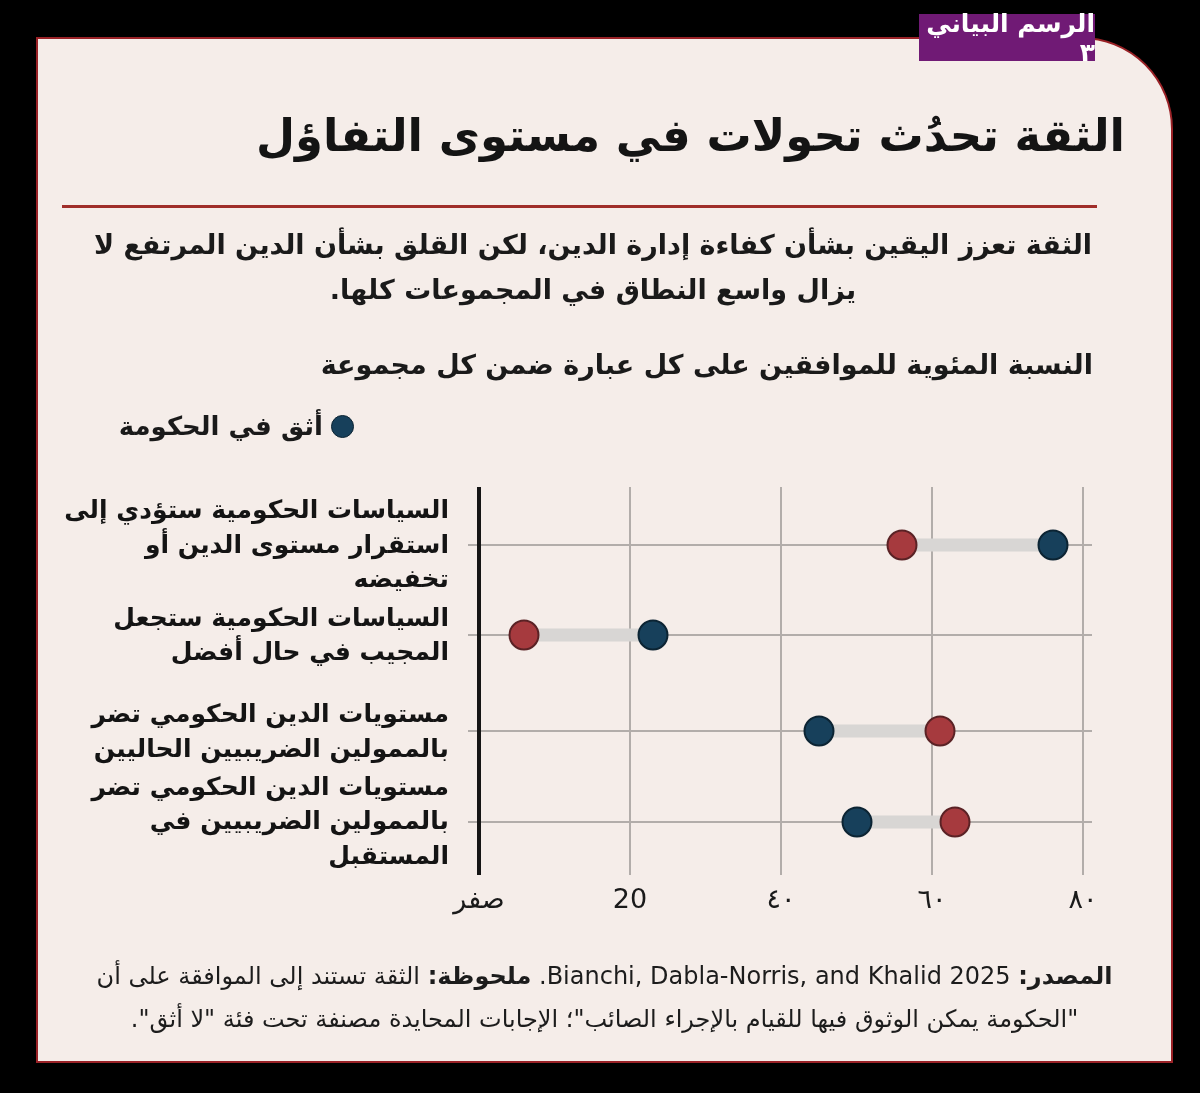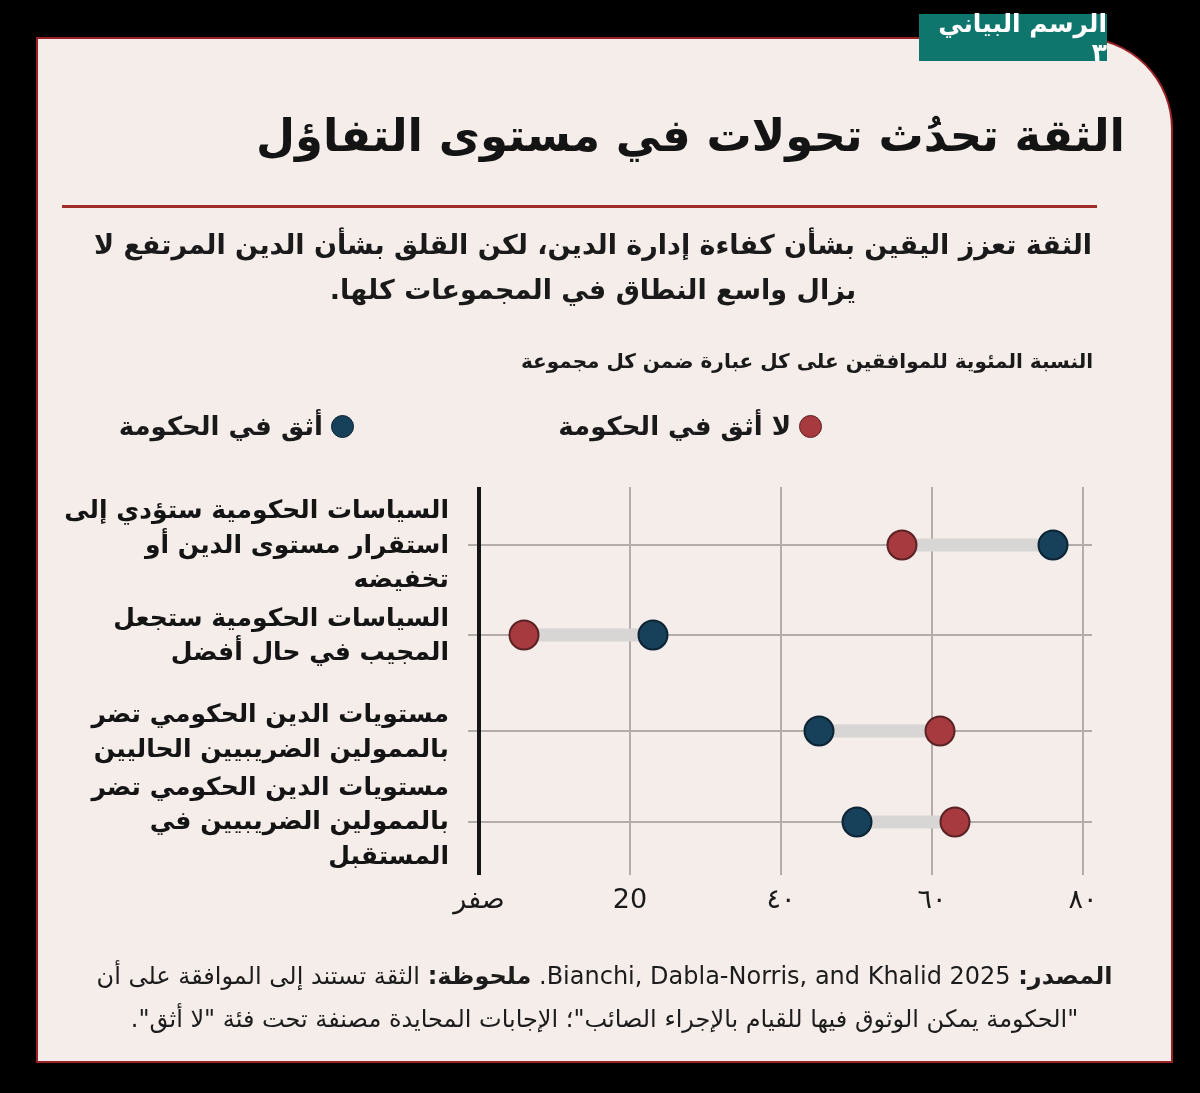--- a/index.html
+++ b/index.html
@@ -1,29 +1,29 @@
 <!DOCTYPE html>
 <html lang="ar"><head>
 <meta charset="utf-8">
 <style>
   html,body{margin:0;padding:0;background:#000;}
   .stage{position:relative;width:1200px;height:1093px;background:#000;overflow:hidden;
          font-family:"DejaVu Sans",sans-serif;color:#1a1a1a;}
   .card{position:absolute;left:36px;top:37px;width:1137px;height:1026px;box-sizing:border-box;
         background:#F5EDE9;border:2px solid #9A2227;border-radius:0 92px 0 0;}
   .badge{position:absolute;left:919px;top:14px;width:176px;height:47px;z-index:6;
-         background:#0f766e;color:#fff;display:flex;align-items:center;justify-content:center;
-         font-size:25px;font-weight:bold;direction:rtl;padding-left:12px;}
+         background:#701a75;color:#fff;display:flex;align-items:center;justify-content:center;
+         font-size:25px;font-weight:bold;direction:rtl;}
   .title{position:absolute;top:64px;left:40px;right:46px;direction:rtl;text-align:right;
          font-size:45px;font-weight:bold;line-height:1.45;white-space:nowrap;color:#141414;}
   .rule{position:absolute;top:166px;left:24px;right:74px;height:3px;background:#A02E2A;}
   .subtitle{position:absolute;top:184px;left:55px;right:78px;direction:rtl;text-align:center;
             font-size:27px;font-weight:bold;line-height:1.65;color:#1a1a1a;}
   .chart-subtitle{position:absolute;top:310px;left:60px;right:78px;direction:rtl;text-align:right;
-            font-size:20px;font-weight:bold;}
+            font-size:27px;font-weight:bold;}
   .legend-item{position:absolute;top:372px;display:flex;direction:rtl;align-items:center;gap:8px;
             font-size:26px;font-weight:bold;white-space:nowrap;}
   .legend-no-trust{right:349px;}
   .legend-trust{right:817px;}
   .legend-dot{width:23px;height:23px;border-radius:50%;box-sizing:border-box;flex:0 0 auto;}
   .legend-dot.no-trust{border:1px solid #5a2225;}
   .legend-dot.trust{border:1px solid #0c2433;}
   .plot{position:absolute;left:441px;top:448px;width:604px;height:388px;}
   .vgrid{position:absolute;top:0;bottom:0;width:2px;background:#B2ADAA;transform:translateX(-50%);z-index:1;}
   .axis-v{position:absolute;top:0;bottom:0;width:4px;background:#151515;transform:translateX(-50%);z-index:2;}
@@ -50,24 +50,20 @@
 
   <div class="badge">الرسم البياني ٣</div>
 
   <div class="card" style="background:none;border-color:transparent;">
     <div class="title">الثقة تحدُث تحولات في مستوى التفاؤل</div>
     <div class="rule"></div>
     <div class="subtitle">الثقة تعزز اليقين بشأن كفاءة إدارة الدين، لكن القلق بشأن الدين المرتفع لا يزال واسع النطاق في المجموعات كلها.</div>
 
     <div class="chart-subtitle">النسبة المئوية للموافقين على كل عبارة ضمن كل مجموعة</div>
 
-    <div class="legend-item legend-no-trust">
-      <span class="legend-dot no-trust" style="background: rgb(166, 58, 62);"></span>
-      <span>لا أثق في الحكومة</span>
-    </div>
     <div class="legend-item legend-trust">
       <span class="legend-dot trust" style="background: rgb(23, 64, 91);"></span>
       <span>أثق في الحكومة</span>
     </div>
 
     <div class="cats">
         <div class="cat" style="top: 14.95%;">السياسات الحكومية ستؤدي إلى استقرار مستوى الدين أو تخفيضه</div>
         <div class="cat" style="top: 38.14%;">السياسات الحكومية ستجعل المجيب في حال أفضل</div>
         <div class="cat" style="top: 62.89%;">مستويات الدين الحكومي تضر بالممولين الضريبيين الحاليين</div>
         <div class="cat" style="top: 86.34%;">مستويات الدين الحكومي تضر بالممولين الضريبيين في المستقبل</div>

